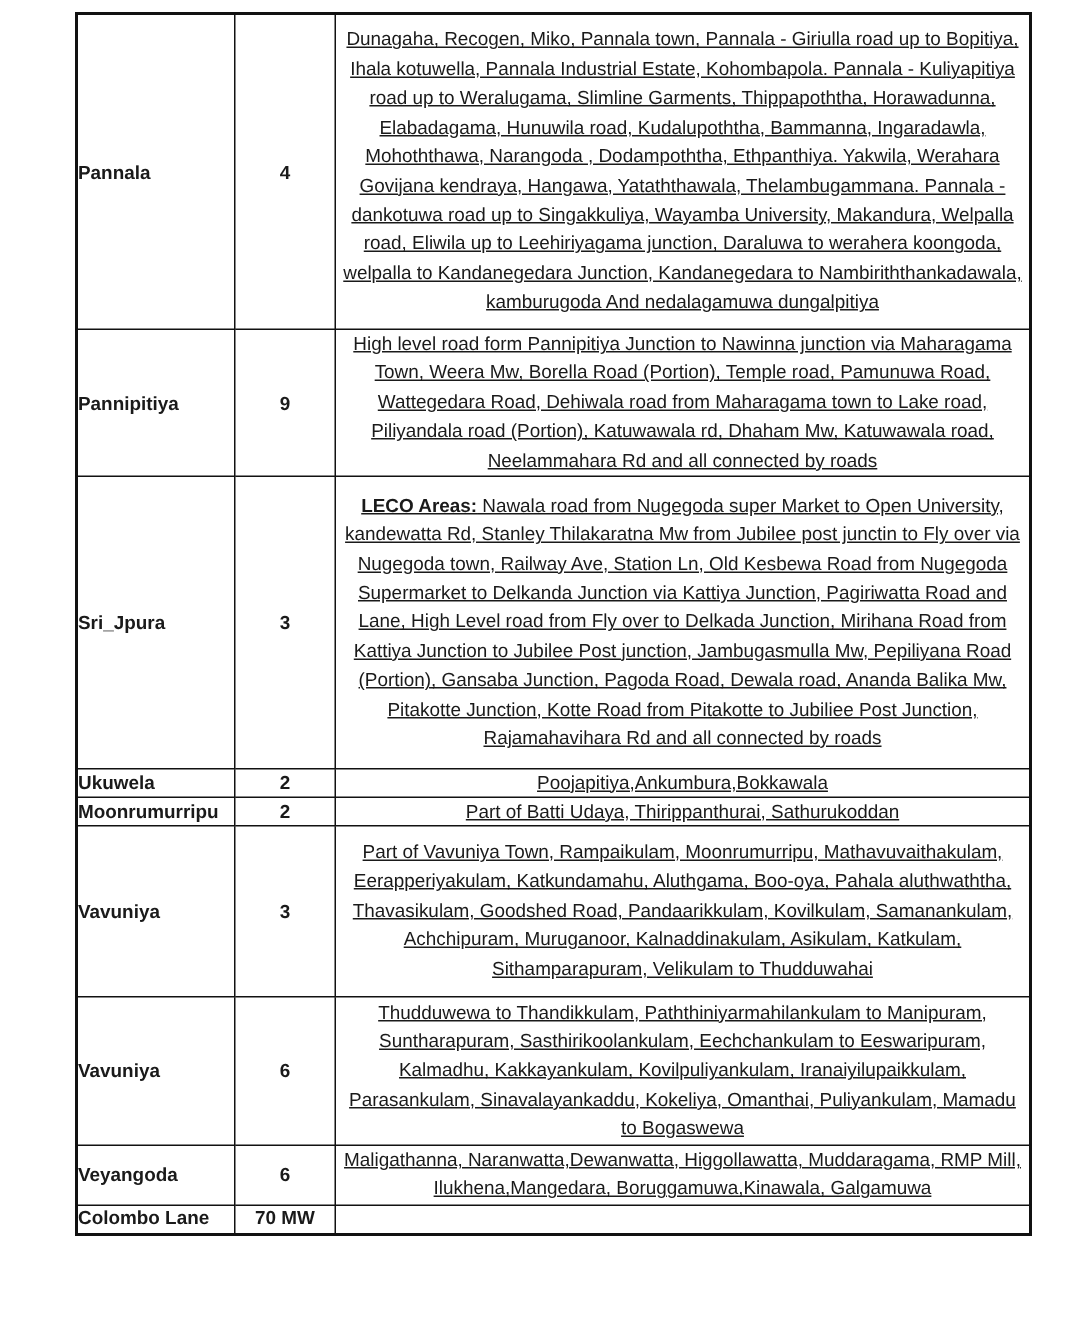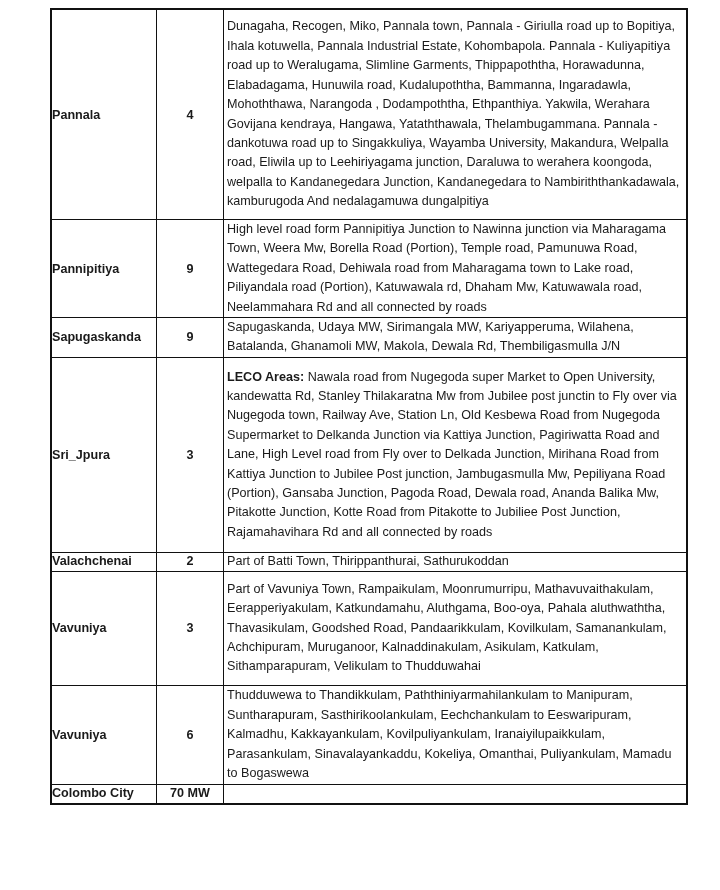--- a/index.html
+++ b/index.html
@@ -6,21 +6,21 @@
   body { width: 720px; height: 890px; position: relative; overflow: hidden; }
   .tbl {
     position: absolute; left: 50px; top: 8px; width: 638px;
     border-collapse: collapse; border: 2px solid #111;
     font-family: "Liberation Sans", sans-serif; font-size: 12.6px; color: #1a1a1a;
     table-layout: fixed;
   }
   .tbl td { border: 1.5px solid #111; padding: 0; vertical-align: middle; }
   .c-area { width: 104px; text-align: left; font-weight: bold; }
   .c-num  { width: 66px; text-align: center; font-weight: bold; }
-  .c-desc { padding: 0 3px 0 3px !important; text-align: left; line-height: 19.4px; }
+  .c-desc { padding: 0 3px 0 3px !important; text-align: center; line-height: 19.4px; text-decoration: underline; }
   .lbl { font-weight: bold; }
   .r-pannala td { height: 209px; }
   .r-pannipitiya td { height: 97px; }
   .r-sapug td { height: 37px; }
   .r-sri td { height: 194px; }
   .r-uku td { height: 18px; line-height: 17px; }
   .r-vala td { height: 18px; line-height: 17px; }
   .r-vav1 td { height: 113px; margin-top: 12px; }
   .r-vav2 td { height: 98px; margin-top: 29px; }
   .r-vey td { height: 38px; }
@@ -35,44 +35,49 @@
     <tr class="r-pannala">
       <td class="c-area">Pannala</td>
       <td class="c-num">4</td>
       <td class="c-desc">Dunagaha, Recogen, Miko, Pannala town, Pannala - Giriulla road up to Bopitiya, Ihala kotuwella, Pannala Industrial Estate, Kohombapola. Pannala - Kuliyapitiya road up to Weralugama, Slimline Garments, Thippapoththa, Horawadunna, Elabadagama, Hunuwila road, Kudalupoththa, Bammanna, Ingaradawla, Mohoththawa, Narangoda , Dodampoththa, Ethpanthiya. Yakwila, Werahara Govijana kendraya, Hangawa, Yataththawala, Thelambugammana. Pannala - dankotuwa road up to Singakkuliya, Wayamba University, Makandura, Welpalla road, Eliwila up to Leehiriyagama junction, Daraluwa to werahera koongoda, welpalla to Kandanegedara Junction, Kandanegedara to Nambiriththankadawala, kamburugoda And nedalagamuwa dungalpitiya</td>
     </tr>
     <tr class="r-pannipitiya">
       <td class="c-area">Pannipitiya</td>
       <td class="c-num">9</td>
       <td class="c-desc">High level road form Pannipitiya Junction to Nawinna junction via Maharagama Town, Weera Mw, Borella Road (Portion), Temple road, Pamunuwa Road, Wattegedara Road, Dehiwala road from Maharagama town to Lake road, Piliyandala road (Portion), Katuwawala rd, Dhaham Mw, Katuwawala road, Neelammahara Rd and all connected by roads</td>
     </tr>
-    <tr class="r-sapug">
-      <td class="c-area">Sapugaskanda</td>
-      <td class="c-num">9</td>
-      <td class="c-desc">Sapugaskanda, Udaya MW, Sirimangala MW, Kariyapperuma, Wilahena, Batalanda, Ghanamoli MW, Makola, Dewala Rd, Thembiligasmulla J/N</td>
-    </tr>
     <tr class="r-sri">
       <td class="c-area">Sri_Jpura</td>
       <td class="c-num">3</td>
       <td class="c-desc"><span class="lbl">LECO Areas:</span><span> Nawala road from Nugegoda super Market to Open University, kandewatta Rd, Stanley Thilakaratna Mw from Jubilee post junctin to Fly over via Nugegoda town, Railway Ave, Station Ln, Old Kesbewa Road from Nugegoda Supermarket to Delkanda Junction via Kattiya Junction, Pagiriwatta Road and Lane, High Level road from Fly over to Delkada Junction, Mirihana Road from Kattiya Junction to Jubilee Post junction, Jambugasmulla Mw, Pepiliyana Road (Portion), Gansaba Junction, Pagoda Road, Dewala road, Ananda Balika Mw, Pitakotte Junction, Kotte Road from Pitakotte to Jubiliee Post Junction, Rajamahavihara Rd and all connected by roads</span></td>
     </tr>
+    <tr class="r-uku">
+      <td class="c-area">Ukuwela</td>
+      <td class="c-num">2</td>
+      <td class="c-desc">Poojapitiya,Ankumbura,Bokkawala</td>
+    </tr>
     <tr class="r-vala">
-      <td class="c-area">Valachchenai</td>
+      <td class="c-area">Moonrumurripu</td>
       <td class="c-num">2</td>
-      <td class="c-desc">Part of Batti Town, Thirippanthurai, Sathurukoddan</td>
+      <td class="c-desc">Part of Batti Udaya, Thirippanthurai, Sathurukoddan</td>
     </tr>
     <tr class="r-vav1">
       <td class="c-area">Vavuniya</td>
       <td class="c-num">3</td>
       <td class="c-desc">Part of Vavuniya Town, Rampaikulam, Moonrumurripu, Mathavuvaithakulam, Eerapperiyakulam, Katkundamahu, Aluthgama, Boo-oya, Pahala aluthwaththa, Thavasikulam, Goodshed Road, Pandaarikkulam, Kovilkulam, Samanankulam, Achchipuram, Muruganoor, Kalnaddinakulam, Asikulam, Katkulam, Sithamparapuram, Velikulam to Thudduwahai</td>
     </tr>
     <tr class="r-vav2">
       <td class="c-area">Vavuniya</td>
       <td class="c-num">6</td>
       <td class="c-desc">Thudduwewa to Thandikkulam, Paththiniyarmahilankulam to Manipuram, Suntharapuram, Sasthirikoolankulam, Eechchankulam to Eeswaripuram, Kalmadhu, Kakkayankulam, Kovilpuliyankulam, Iranaiyilupaikkulam, Parasankulam, Sinavalayankaddu, Kokeliya, Omanthai, Puliyankulam, Mamadu to Bogaswewa</td>
     </tr>
+    <tr class="r-vey">
+      <td class="c-area">Veyangoda</td>
+      <td class="c-num">6</td>
+      <td class="c-desc">Maligathanna, Naranwatta,Dewanwatta, Higgollawatta, Muddaragama, RMP Mill, Ilukhena,Mangedara, Boruggamuwa,Kinawala, Galgamuwa</td>
+    </tr>
     <tr class="r-col">
-      <td class="c-area">Colombo City</td>
+      <td class="c-area">Colombo Lane</td>
       <td class="c-num">70 MW</td>
       <td class="c-desc"></td>
     </tr>
   </tbody>
 </table>
 
 </body></html>

